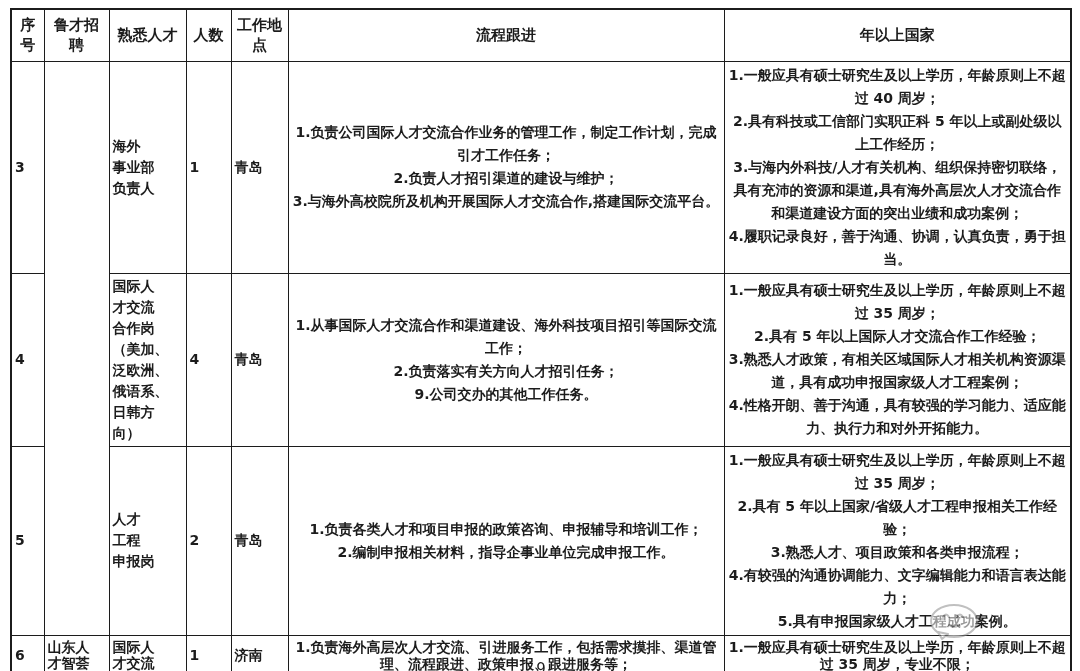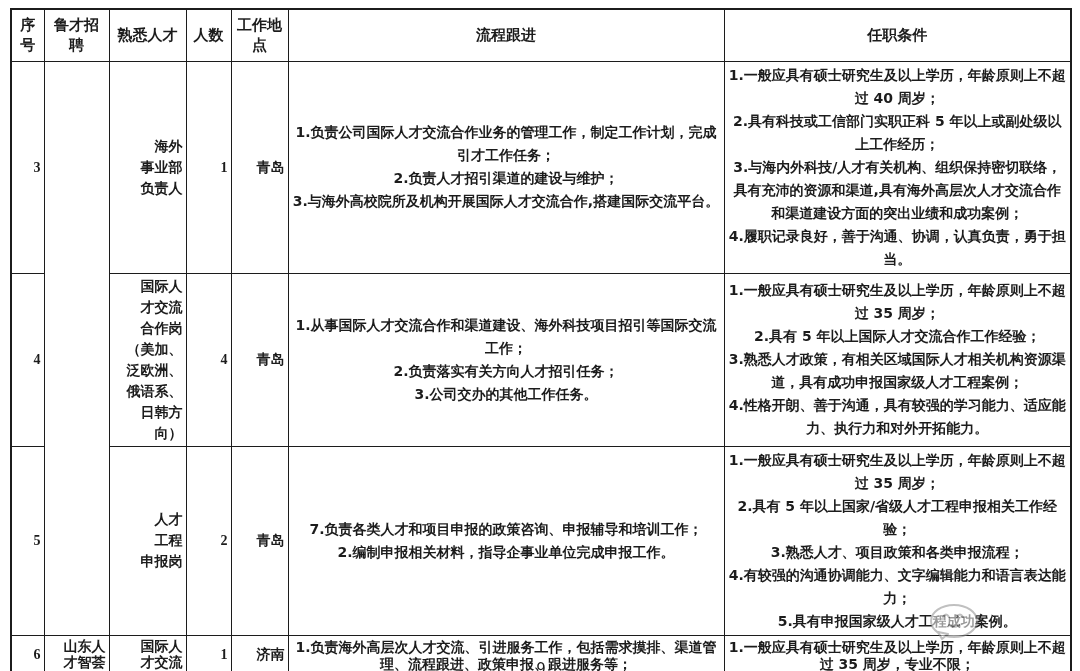--- a/index.html
+++ b/index.html
@@ -18,21 +18,21 @@
     border:1px solid #1c1c1c;
     padding:2px 3px;
     vertical-align:middle;
     overflow:hidden;
   }
   .recruit th{
     font-size:15px;line-height:20px;text-align:center;font-weight:bold;
   }
   .recruit td{font-size:14px;}
   .c-center{
-    text-align:right;white-space:pre-line;line-height:21px;font-family:Liberation Serif, serif;
+    text-align:left;white-space:pre-line;line-height:21px;
   }
   .c-text{
     text-align:center;white-space:pre-line;line-height:23px;padding:2px 7px;
   }
   tr.row-clip .c-text{line-height:17px;vertical-align:top;padding-top:3px;}
   tr.row-clip .c-center{line-height:16px;}
   
   .watermark{
     position:absolute;left:928px;top:597px;width:156px;height:58px;
     display:flex;align-items:center;gap:2px;
@@ -62,21 +62,21 @@
     <col style="width:347px">
   </colgroup>
   <thead>
     <tr style="height:52px">
       <th>序号</th>
       <th>鲁才招聘</th>
       <th>熟悉人才</th>
       <th>人数</th>
       <th>工作地点</th>
       <th>流程跟进</th>
-      <th>任职条件</th>
+      <th>年以上国家</th>
     </tr>
   </thead>
   <tbody>
     <tr style="height:208px">
       <td class="c-center">3</td>
       <td class="c-center" rowspan="3"></td>
       <td class="c-center">海外
 事业部
 负责人</td>
       <td class="c-center">1</td>
@@ -96,34 +96,34 @@
 合作岗
 （美加、
 泛欧洲、
 俄语系、
 日韩方
 向）</td>
       <td class="c-center">4</td>
       <td class="c-center">青岛</td>
       <td class="c-text">1.从事国际人才交流合作和渠道建设、海外科技项目招引等国际交流工作；
 2.负责落实有关方向人才招引任务；
-3.公司交办的其他工作任务。</td>
+9.公司交办的其他工作任务。</td>
       <td class="c-text">1.一般应具有硕士研究生及以上学历，年龄原则上不超过 35 周岁；
 2.具有 5 年以上国际人才交流合作工作经验；
 3.熟悉人才政策，有相关区域国际人才相关机构资源渠道，具有成功申报国家级人才工程案例；
 4.性格开朗、善于沟通，具有较强的学习能力、适应能力、执行力和对外开拓能力。</td>
     </tr>
     <tr style="height:183px">
       <td class="c-center">5</td>
       <td class="c-center">人才
 工程
 申报岗</td>
       <td class="c-center">2</td>
       <td class="c-center">青岛</td>
-      <td class="c-text">7.负责各类人才和项目申报的政策咨询、申报辅导和培训工作；
+      <td class="c-text">1.负责各类人才和项目申报的政策咨询、申报辅导和培训工作；
 2.编制申报相关材料，指导企事业单位完成申报工作。</td>
       <td class="c-text">1.一般应具有硕士研究生及以上学历，年龄原则上不超过 35 周岁；
 2.具有 5 年以上国家/省级人才工程申报相关工作经验；
 3.熟悉人才、项目政策和各类申报流程；
 4.有较强的沟通协调能力、文字编辑能力和语言表达能力；
 5.具有申报国家级人才工程成功案例。</td>
     </tr>
     <tr style="height:36px" class="row-clip">
       <td class="c-center">6</td>
       <td class="c-center">山东人

